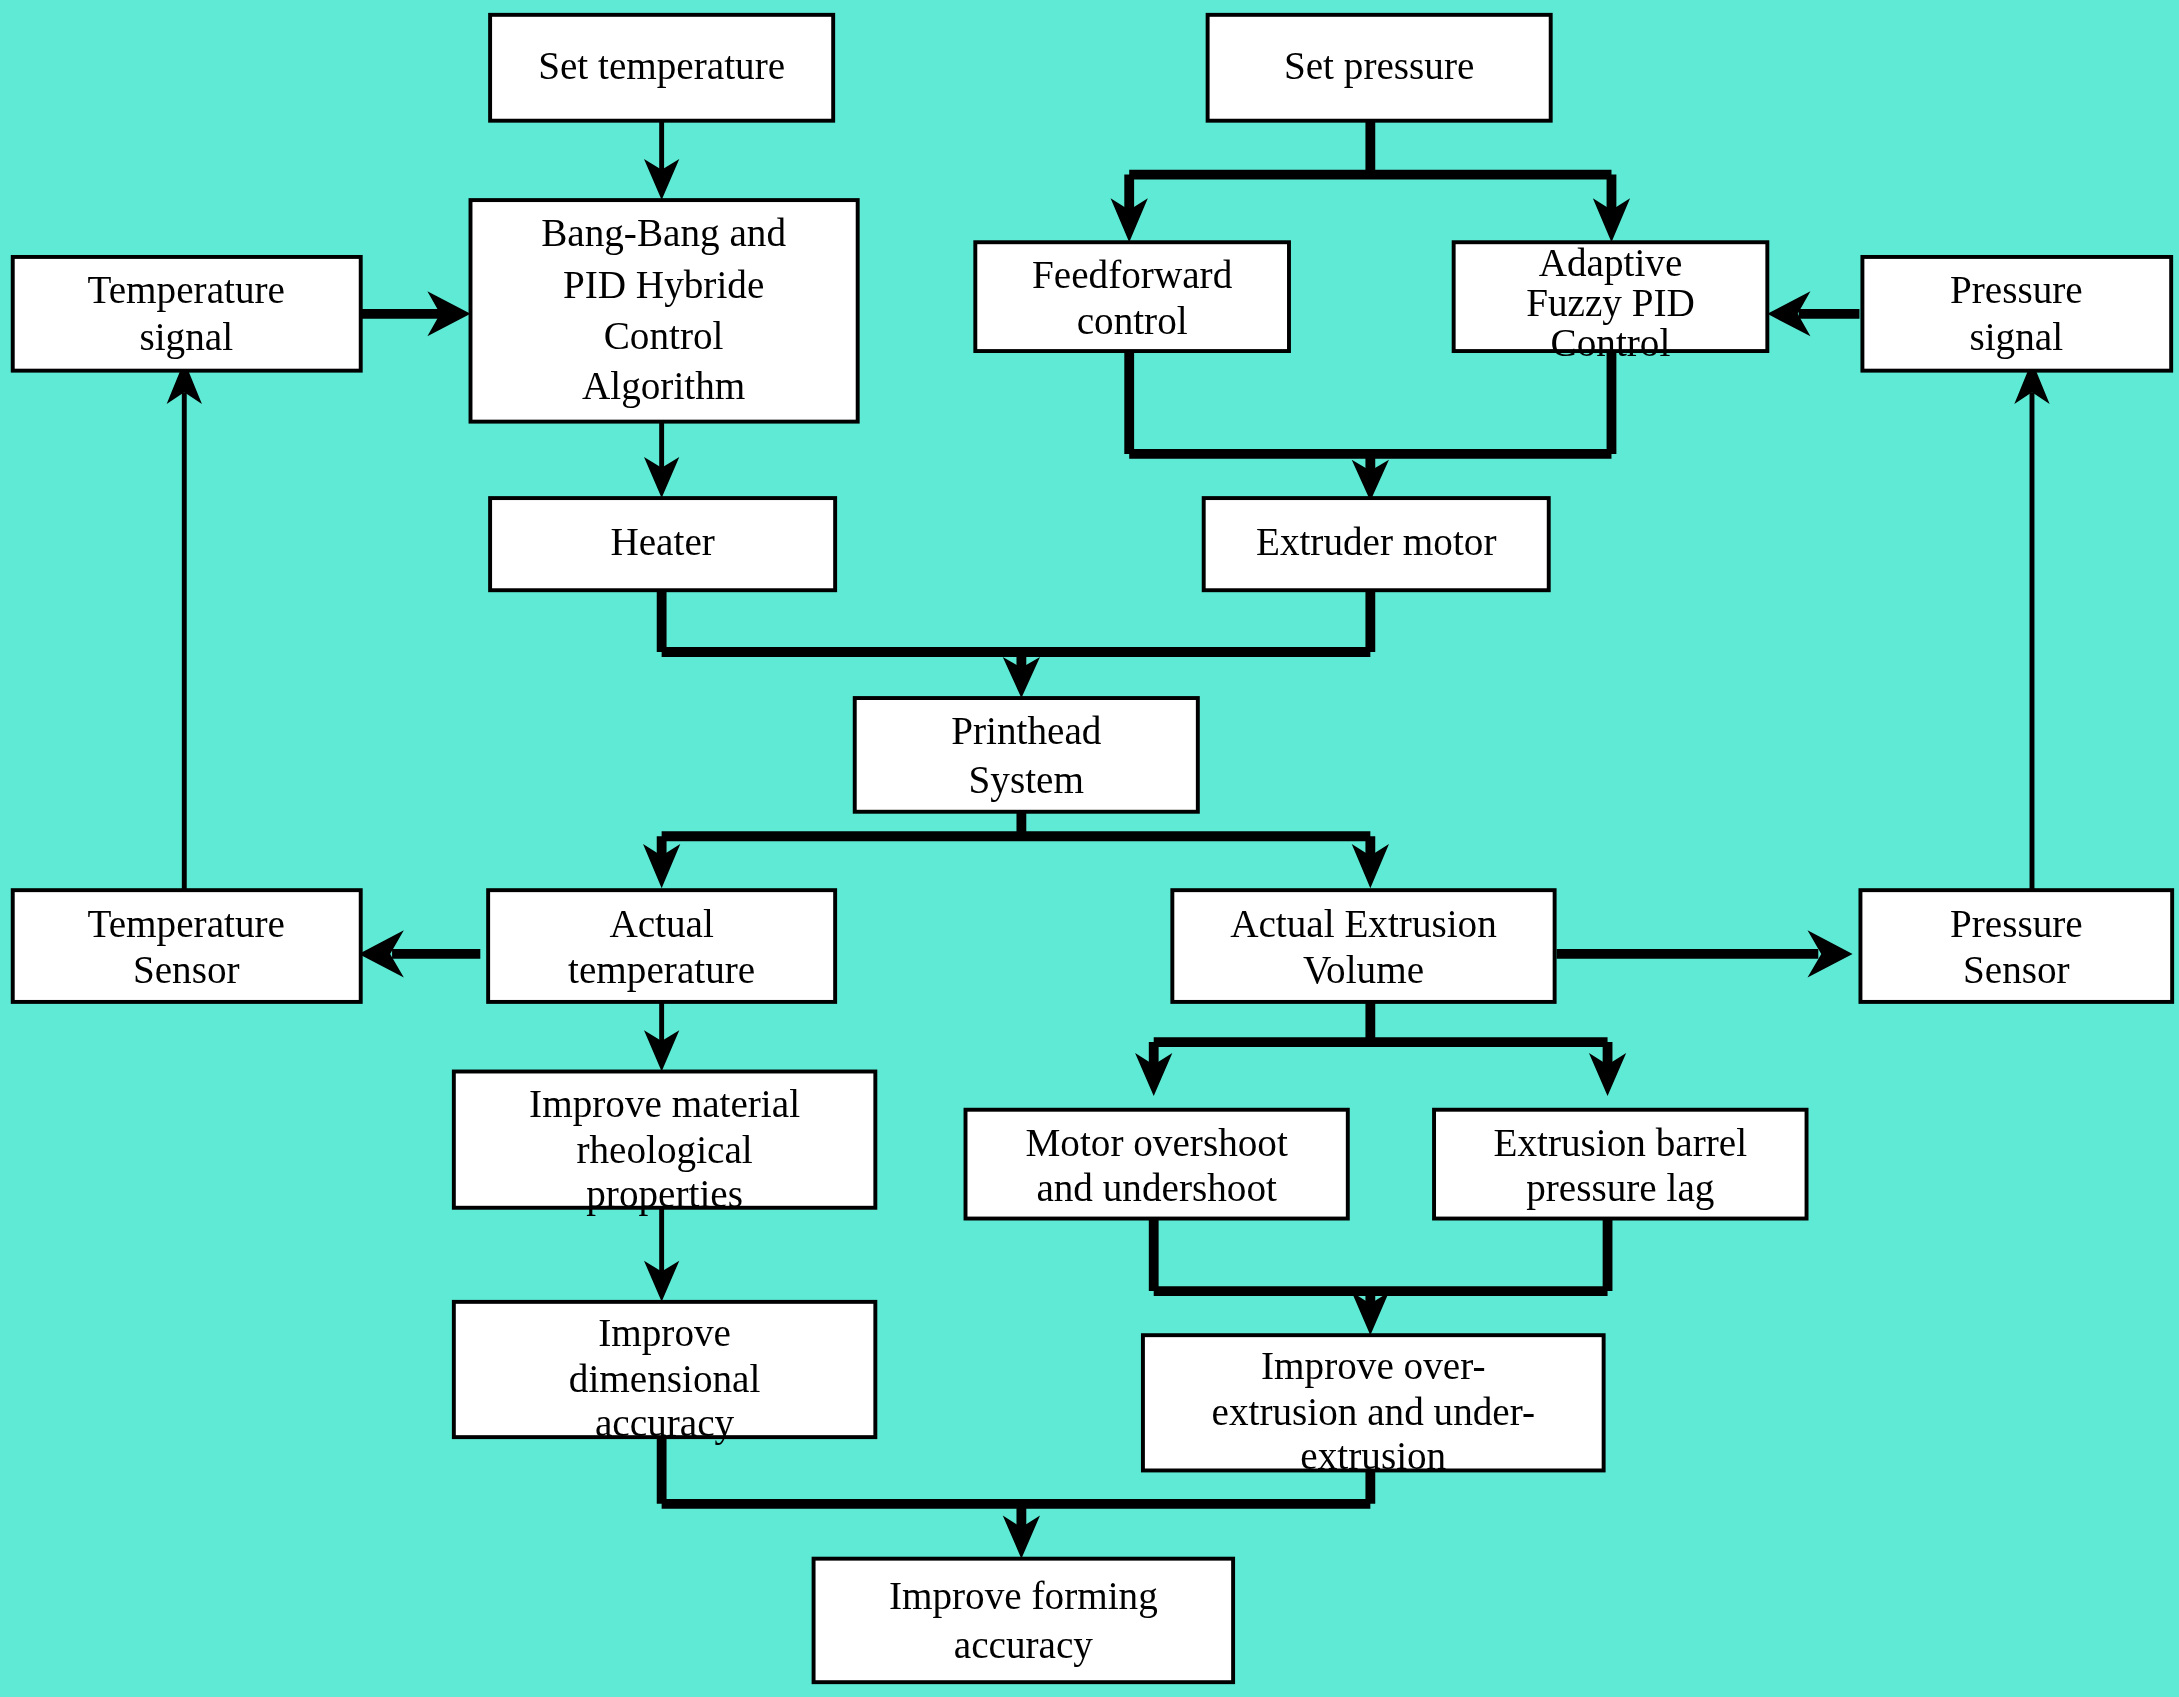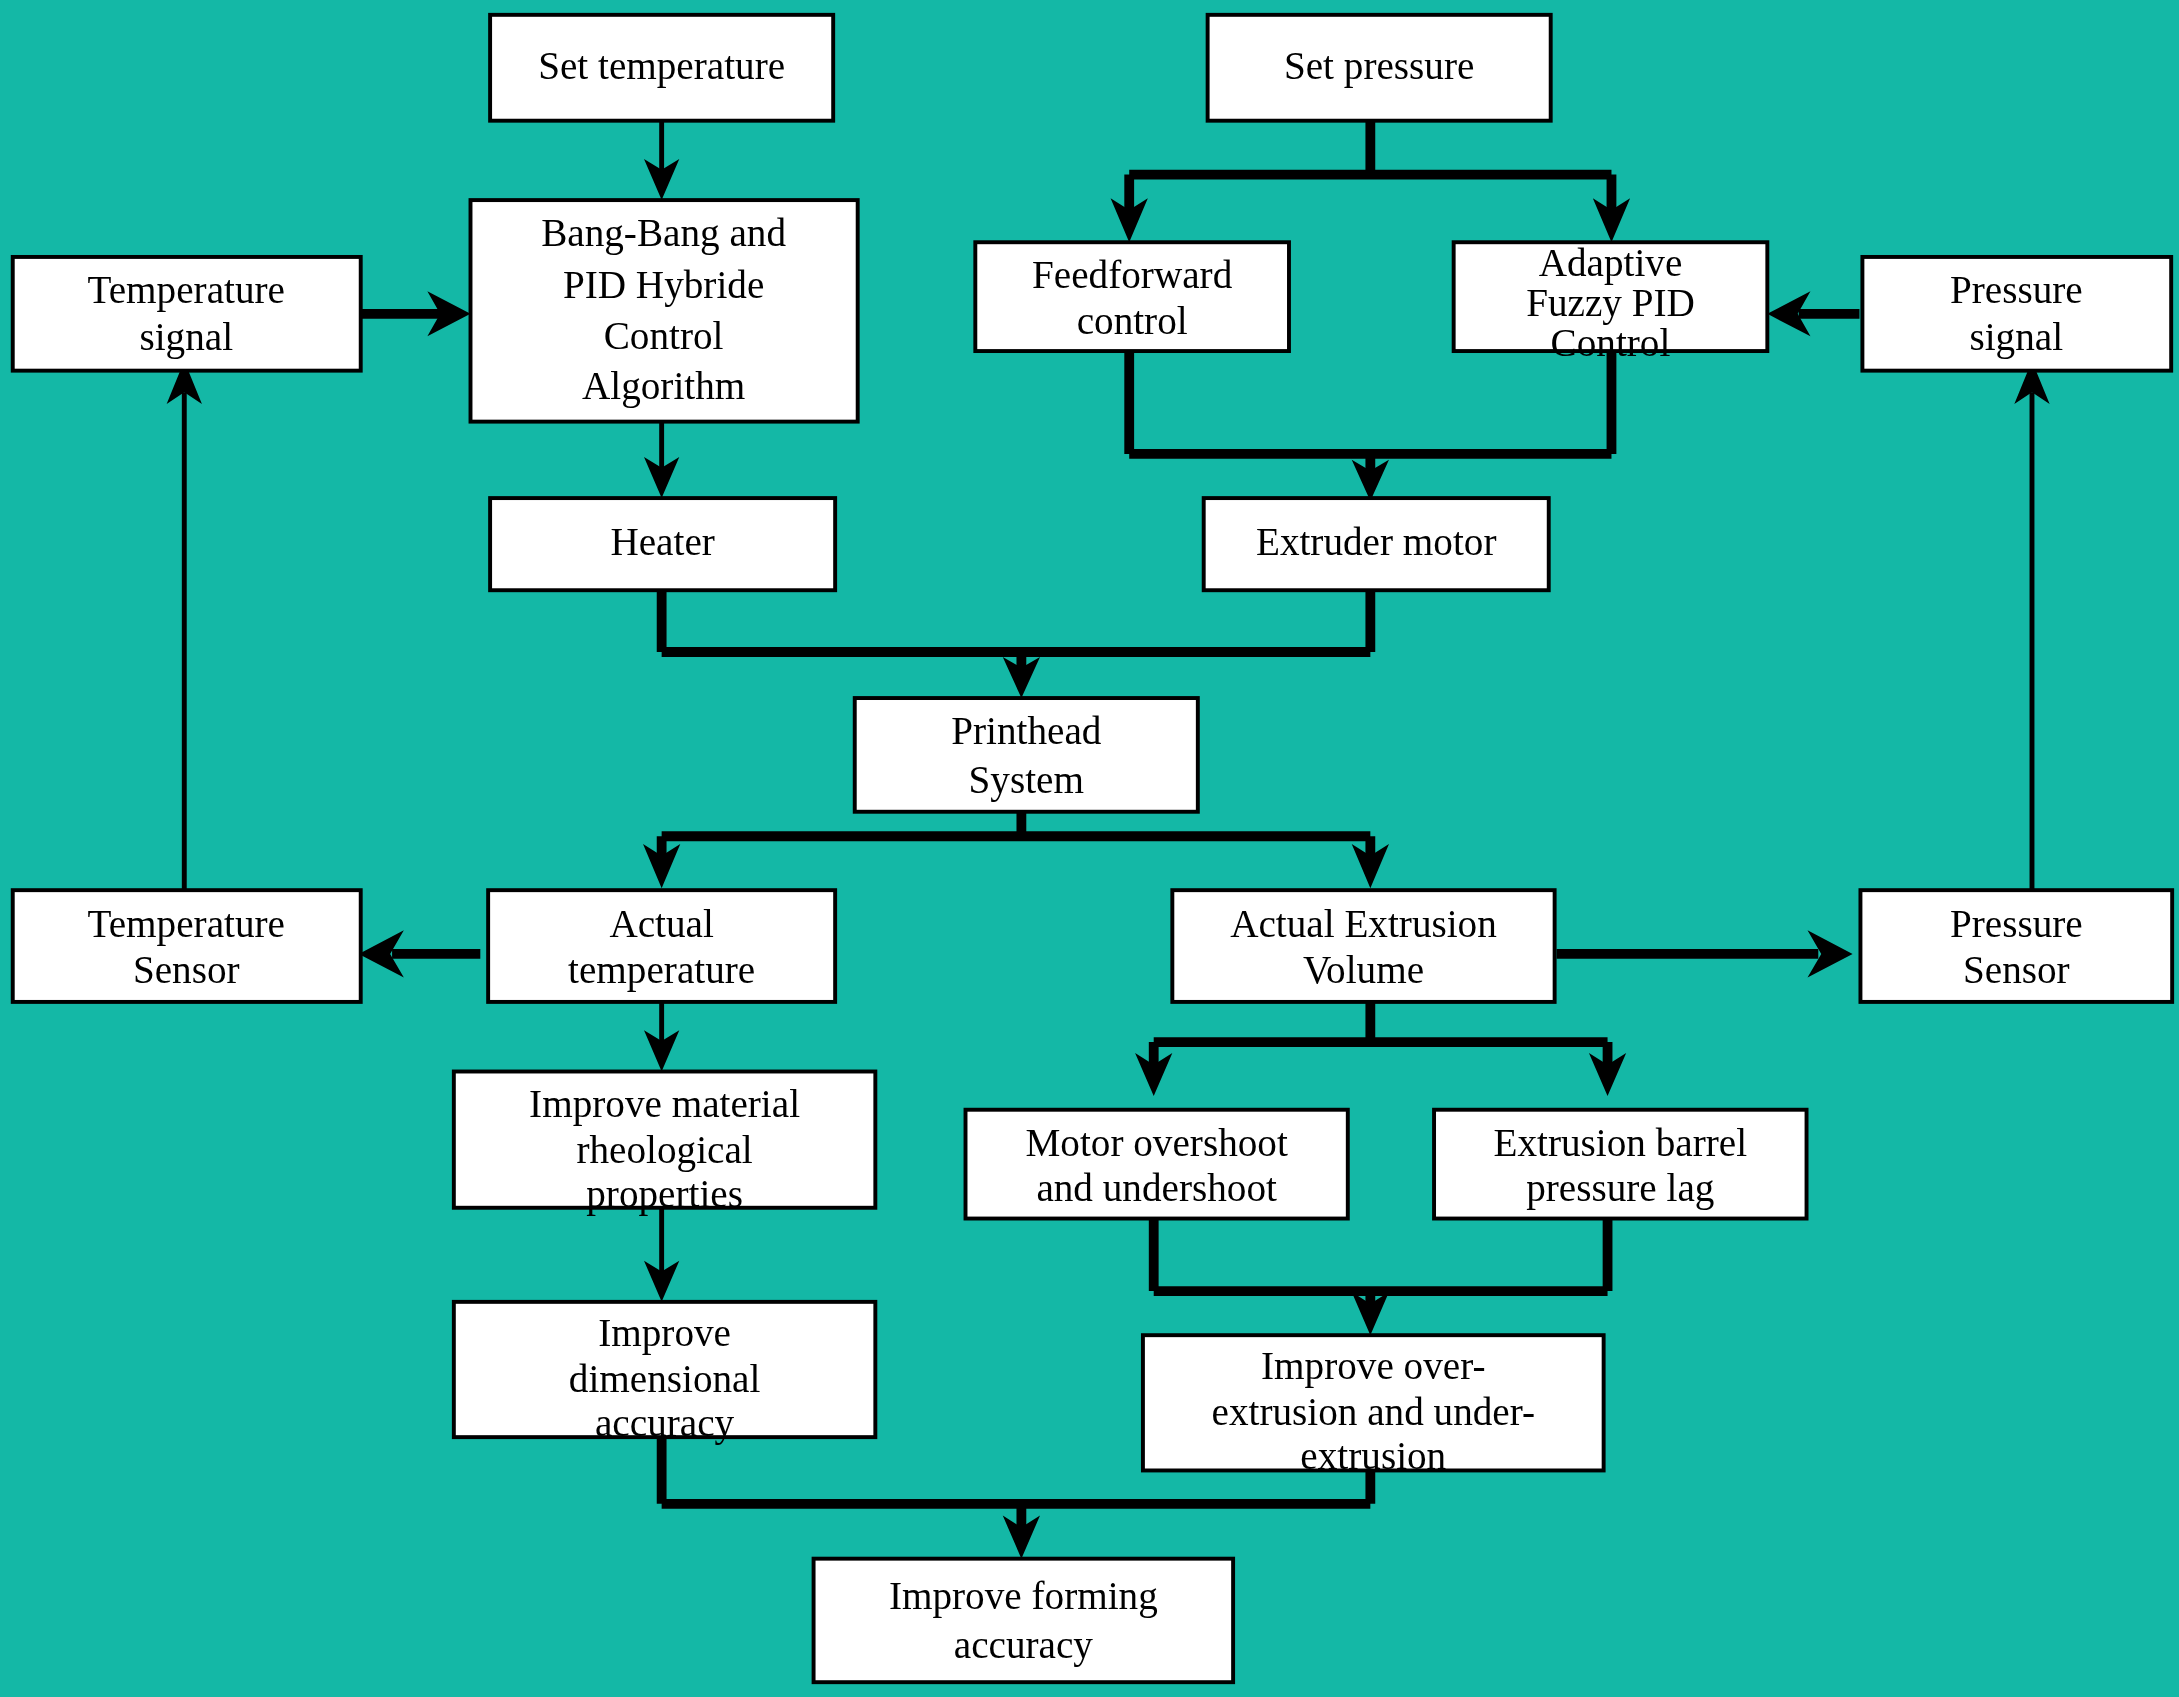--- a/index.html
+++ b/index.html
@@ -4,21 +4,21 @@
 <style>
   html, body {
     margin: 0;
     padding: 0;
     background: #ffffff;
   }
   #diagram-root {
     position: relative;
     width: 2180px;
     height: 1698px;
-    background: #14b8a6;
+    background: #5eead4;
     font-family: "Liberation Serif", "DejaVu Serif", serif;
     overflow: hidden;
   }
   svg#flow-svg {
     position: absolute;
     left: 0;
     top: 0;
     width: 2180px;
     height: 1698px;
   }

